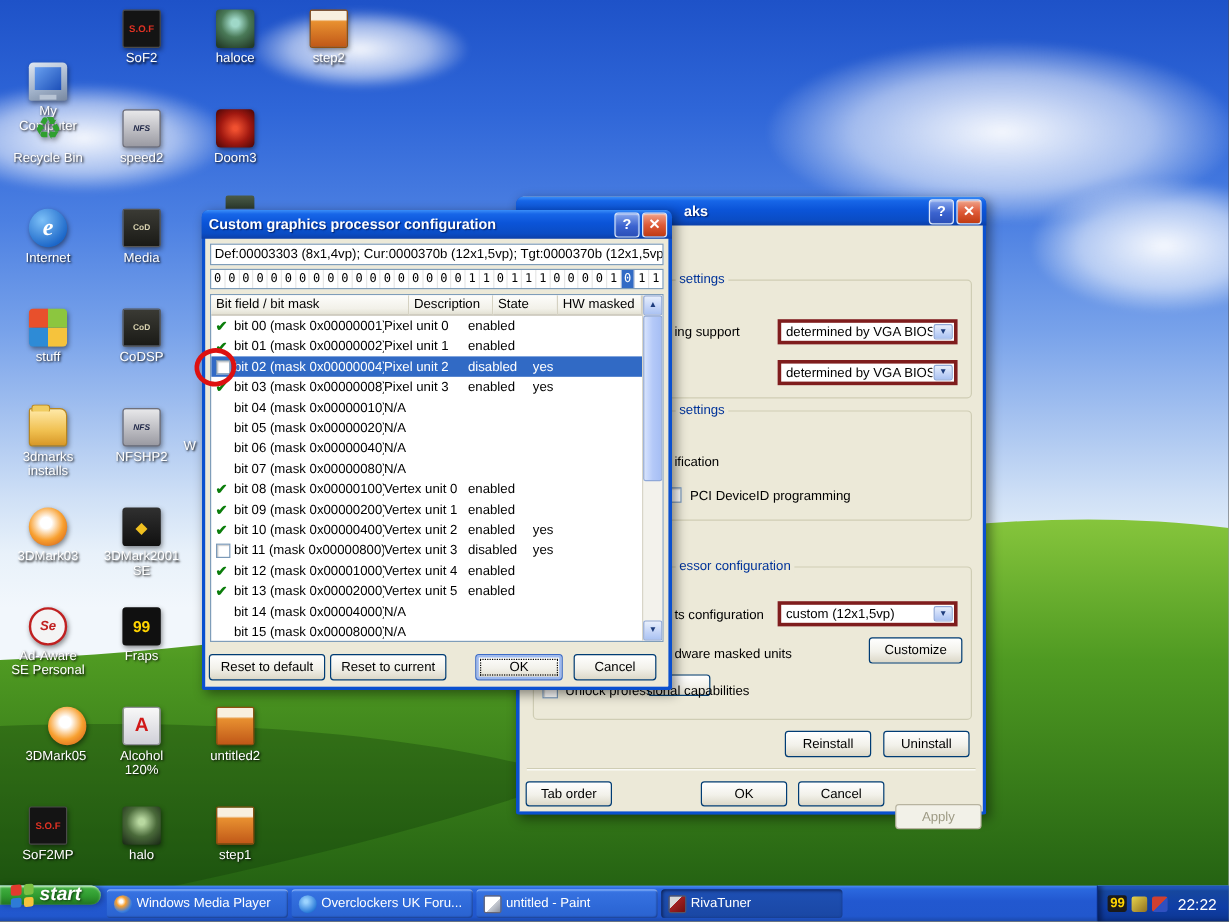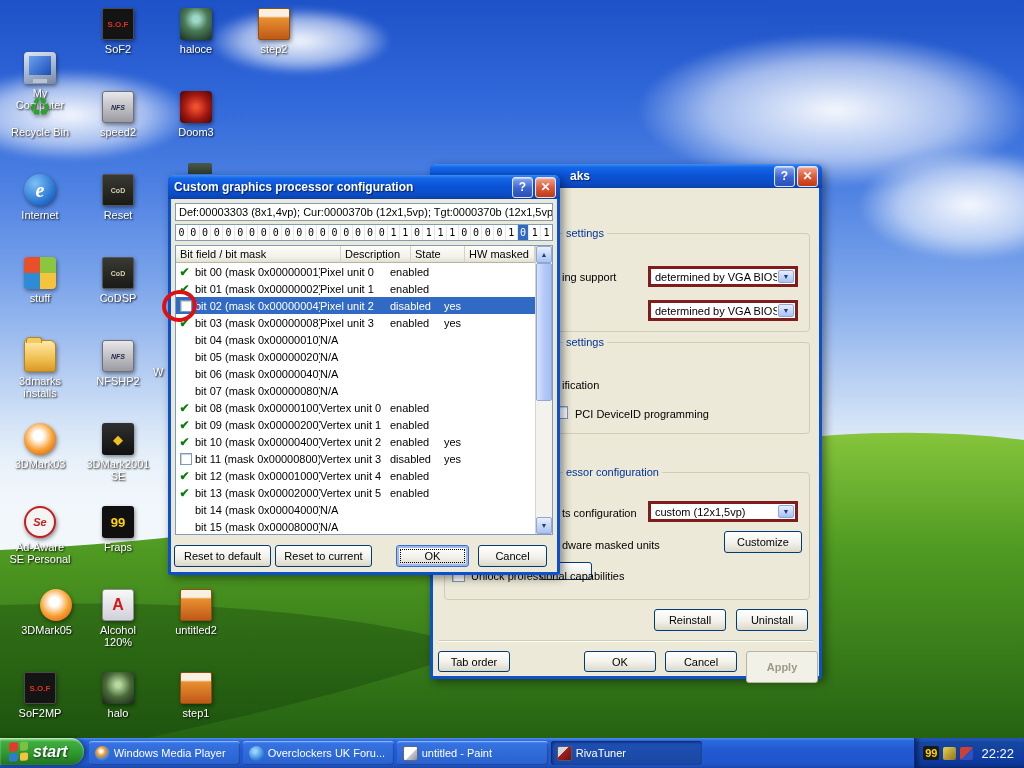--- a/index.html
+++ b/index.html
@@ -96,21 +96,21 @@
   .cmb3{left:215px;top:186px;width:150px;} .cmb4{left:215px;top:313px;width:150px;}
   .chk1{left:122px;top:218px;} .chk1-lbl{left:142px;top:220px;}
   .chk2{left:19px;top:381px;} .chk2-lbl{left:38px;top:382px;}
   .b-customize{left:291px;top:343px;width:78px;}
   .b-partial{left:107px;top:374px;width:52px;height:18px;}
   .b-reinstall{left:221px;top:421px;width:72px;} .b-uninstall{left:303px;top:421px;width:72px;}
   .tweaks .sepline{left:6px;right:6px;top:452px;}
   .b-taborder{left:5px;top:463px;width:72px;height:21px;}
   .b-tok{left:151px;top:463px;width:72px;height:21px;}
   .b-tcancel{left:232px;top:463px;width:72px;height:21px;}
-  .b-tapply{left:313px;top:463px;width:72px;height:32px;font-weight:bold;}
+  .b-tapply{left:313px;top:482px;width:72px;height:21px;}
 
   
   .cfg{left:168px;top:175px;width:392px;height:400px;z-index:12;}
   .summary{position:absolute;left:4px;top:4px;right:4px;height:18px;background:#fff;border:1px solid #7f9db9;
     padding:1px 3px;font-size:11px;line-height:14px;white-space:nowrap;overflow:hidden;}
   .bitstring{position:absolute;left:4px;top:25px;right:4px;height:17px;background:#fff;border:1px solid #7f9db9;display:flex;}
   .bit{flex:1;text-align:center;font-family:"DejaVu Sans Mono",monospace;font-size:10px;line-height:15px;color:#000;border-right:1px solid #e6e6e6;}
   .bit:last-child{border-right:none;}
   .bit[data-selected="true"]{background:var(--selection-blue,#316ac5);color:#fff;}
   .listview{position:absolute;left:4px;top:46px;right:4px;height:290px;background:#fff;border:1px solid #7f9db9;overflow:hidden;}
@@ -135,21 +135,21 @@
     background:linear-gradient(90deg,#d7e3fd,#b4c9f8 50%,#a6bef4);}
   .b-rdef{left:3px;top:346px;width:97px;} .b-rcur{left:104px;top:346px;width:97px;}
   .b-ok{left:225px;top:346px;width:73px;} .b-cancel{left:307px;top:346px;width:69px;}
 
   .annotation{position:absolute;left:162px;top:290px;width:35px;height:32px;border:4px solid var(--annotation-red,#dd1111);
     border-radius:50%;z-index:22;transform:rotate(-8deg);}
 
   
   .taskbar{position:absolute;left:0;bottom:0;width:1024px;height:30px;z-index:30;display:flex;align-items:flex-start;
     background:linear-gradient(180deg,#4a8cf4 0%,#2b69df 9%,#2258d0 42%,#2157cd 85%,#1a48ab 100%);}
-  .start{height:27px;flex:none;border-radius:0 14px 14px 0;display:flex;align-items:center;gap:5px;padding:0 16px 0 9px;cursor:pointer;
+  .start{height:16px;flex:none;border-radius:0 14px 14px 0;display:flex;align-items:center;gap:5px;padding:0 16px 0 9px;cursor:pointer;
     background:linear-gradient(180deg,#8ee08e 0%,#3fae3f 14%,var(--start-green,#2f9a2f) 55%,#237723 95%);
     box-shadow:inset 0 1px 2px rgba(255,255,255,.6),2px 0 5px rgba(0,0,0,.35);
     color:#fff;font-weight:bold;font-style:italic;font-size:16px;text-shadow:1px 1px 2px rgba(0,0,0,.6);}
   .flag{width:19px;height:19px;display:grid;grid-template-columns:1fr 1fr;grid-template-rows:1fr 1fr;gap:2px;transform:skewY(-4deg);}
   .flag i{border-radius:2px;}
   .flag .fr{background:#e23b2e;} .flag .fg{background:#7bc143;} .flag .fb{background:#2e7bd6;} .flag .fy{background:#f6c33c;}
   .task-btns{display:flex;flex:1;min-width:0;overflow:hidden;gap:3px;padding-left:5px;}
   .task-btn{width:151px;flex:none;height:24px;margin-top:3px;border-radius:3px;display:flex;align-items:center;gap:4px;padding:0 6px;cursor:pointer;
     background:linear-gradient(180deg,#5591f5 0%,#3671e0 12%,#2e69d8 60%,#2a62cf 100%);
     box-shadow:inset 0 1px 0 rgba(255,255,255,.35),inset -1px -1px 1px rgba(0,0,30,.3);
@@ -240,21 +240,21 @@
       <div class="dicon" style="left: 8px; top: 174px;">
         <div class="img" data-kind="internet">
           <span class="glyph">e</span>
         </div>
         <div class="lbl">Internet</div>
       </div>
       <div class="dicon" style="left: 86px; top: 174px;">
         <div class="img" data-kind="cod">
           <span class="glyph">CoD</span>
         </div>
-        <div class="lbl">Reset</div>
+        <div class="lbl">Media</div>
       </div>
       <div class="dicon" style="left: 8px; top: 257px;">
         <div class="img" data-kind="winlogo">
           <span class="glyph"></span>
         </div>
         <div class="lbl">stuff</div>
       </div>
       <div class="dicon" style="left: 86px; top: 257px;">
         <div class="img" data-kind="cod">
           <span class="glyph">CoD</span>

